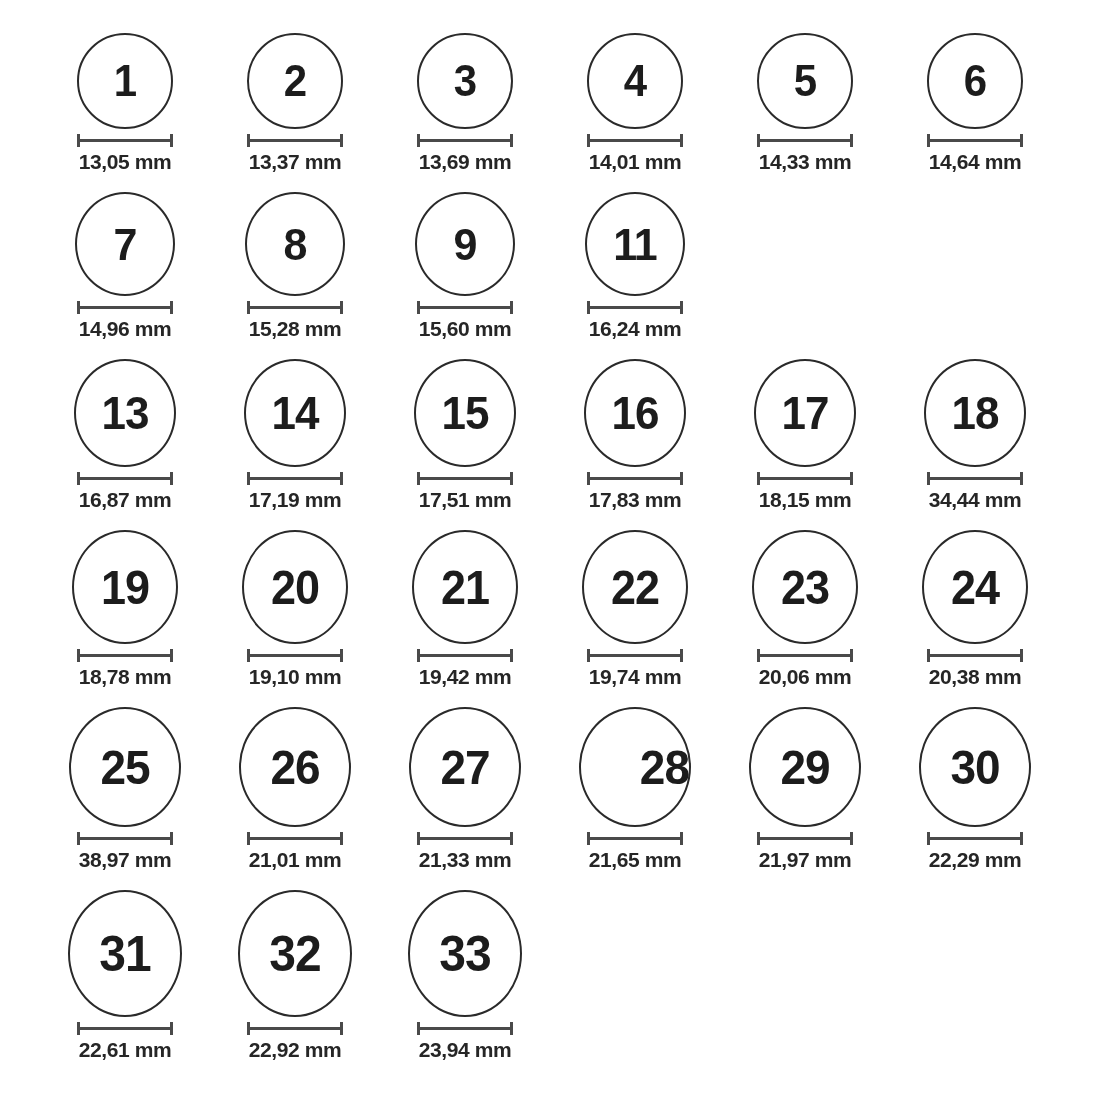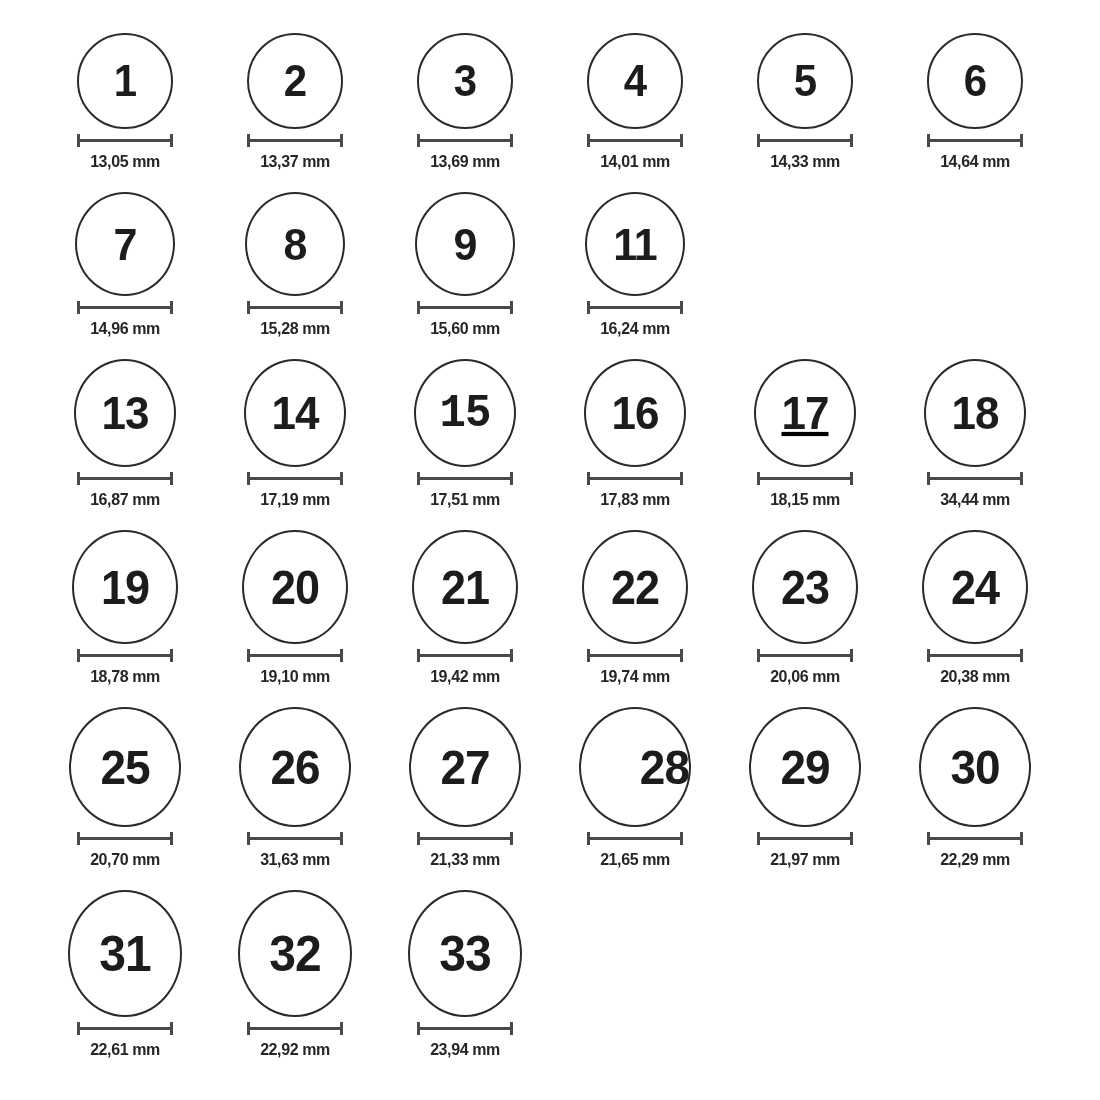--- a/index.html
+++ b/index.html
@@ -61,21 +61,21 @@
   .measure .bar {
     position: absolute;
     left: 1px;
     right: 1px;
     top: 5px;
     height: 3px;
     background: #4a4a4a;
   }
   .label {
     margin-top: 3px;
-    font-size: 16px;
+    font-size: 21px;
     line-height: 24px;
     font-weight: bold;
     color: #262626;
     letter-spacing: -0.4px;
     white-space: nowrap;
   }
 </style>
 </head>
 <body>
 
@@ -223,21 +223,21 @@
     </div>
     <div class="measure">
       <span class="tick left"></span>
       <span class="bar"></span>
       <span class="tick right"></span>
     </div>
     <div class="label">17,19 mm</div>
   </div>
 
   <div class="cell">
-    <div class="circle" style="width: 102px; height: 108px; font-family: Liberation Mono, monospace;">
+    <div class="circle" style="width: 102px; height: 108px;">
       <span class="num" style="font-size: 44px;">15</span>
     </div>
     <div class="measure">
       <span class="tick left"></span>
       <span class="bar"></span>
       <span class="tick right"></span>
     </div>
     <div class="label">17,51 mm</div>
   </div>
 
@@ -247,21 +247,21 @@
     </div>
     <div class="measure">
       <span class="tick left"></span>
       <span class="bar"></span>
       <span class="tick right"></span>
     </div>
     <div class="label">17,83 mm</div>
   </div>
 
   <div class="cell">
-    <div class="circle" style="width: 102px; height: 108px; text-decoration: underline;">
+    <div class="circle" style="width: 102px; height: 108px;">
       <span class="num" style="font-size: 44px;">17</span>
     </div>
     <div class="measure">
       <span class="tick left"></span>
       <span class="bar"></span>
       <span class="tick right"></span>
     </div>
     <div class="label">18,15 mm</div>
   </div>
 
@@ -353,33 +353,33 @@
     <div class="row">
   <div class="cell">
     <div class="circle" style="width: 112px; height: 120px;">
       <span class="num" style="font-size: 46px;">25</span>
     </div>
     <div class="measure">
       <span class="tick left"></span>
       <span class="bar"></span>
       <span class="tick right"></span>
     </div>
-    <div class="label">20,70 mm</div>
+    <div class="label">38,97 mm</div>
   </div>
 
   <div class="cell">
     <div class="circle" style="width: 112px; height: 120px;">
       <span class="num" style="font-size: 46px;">26</span>
     </div>
     <div class="measure">
       <span class="tick left"></span>
       <span class="bar"></span>
       <span class="tick right"></span>
     </div>
-    <div class="label">31,63 mm</div>
+    <div class="label">21,01 mm</div>
   </div>
 
   <div class="cell">
     <div class="circle" style="width: 112px; height: 120px;">
       <span class="num" style="font-size: 46px;">27</span>
     </div>
     <div class="measure">
       <span class="tick left"></span>
       <span class="bar"></span>
       <span class="tick right"></span>

